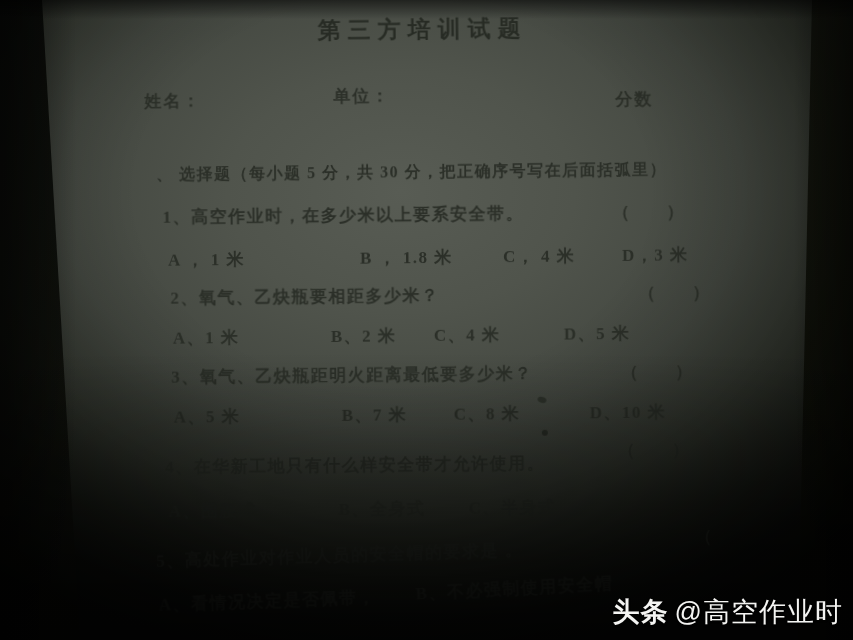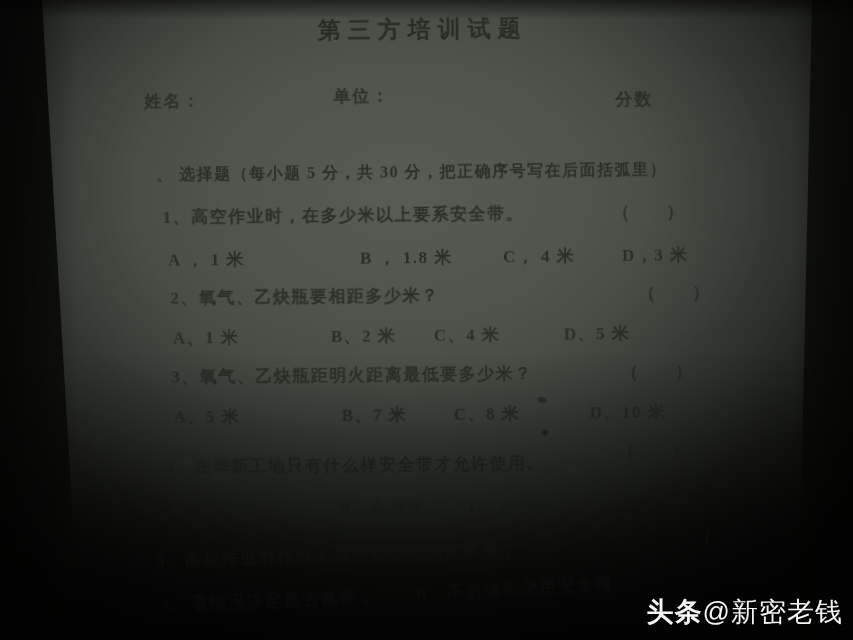--- a/index.html
+++ b/index.html
@@ -47,21 +47,21 @@
       linear-gradient(to left, rgba(0,0,0,0.45) 0, rgba(0,0,0,0) 7%),
       linear-gradient(to bottom, rgba(0,0,0,0) 55%, rgba(0,0,0,0.35) 80%, rgba(0,0,0,0.62) 100%),
       radial-gradient(ellipse 640px 480px at 46% 30%, rgba(0,0,0,0) 40%, rgba(0,0,0,0.22) 65%, rgba(0,0,0,0.55) 88%, rgba(0,0,0,0.78) 100%);
   }
   #watermark{
     position:absolute;right:10px;bottom:10px;
     font-family:"Liberation Sans", sans-serif;
     color:#f4f4f2;font-size:27px;letter-spacing:1px;
     text-shadow:0 1px 2px rgba(0,0,0,0.6);
   }
-  #watermark .brand{font-weight:900;margin-right:0;}
+  #watermark .brand{font-weight:900;margin-right:6px;}
   #watermark .handle{font-weight:500;}
 </style>
 </head>
 <body>
 
 <div id="photo">
 
   <div id="paper"></div>
 
   <div id="ink">
@@ -128,16 +128,16 @@
       <span class="opt" style="left:412px;top:-10px;transform:rotate(-2.5deg)">B、不必强制使用安全帽</span>
     </div>
 
     <div class="speck" id="speck1"></div>
     <div class="speck" id="speck2"></div>
   </div>
 
   <div id="vignette"></div>
 
   <div id="watermark">
-    <span class="brand">头条</span><span class="handle">@新密老钱</span>
+    <span class="brand">头条</span><span class="handle">@高空作业时</span>
   </div>
 
 </div>
 
 </body></html>

